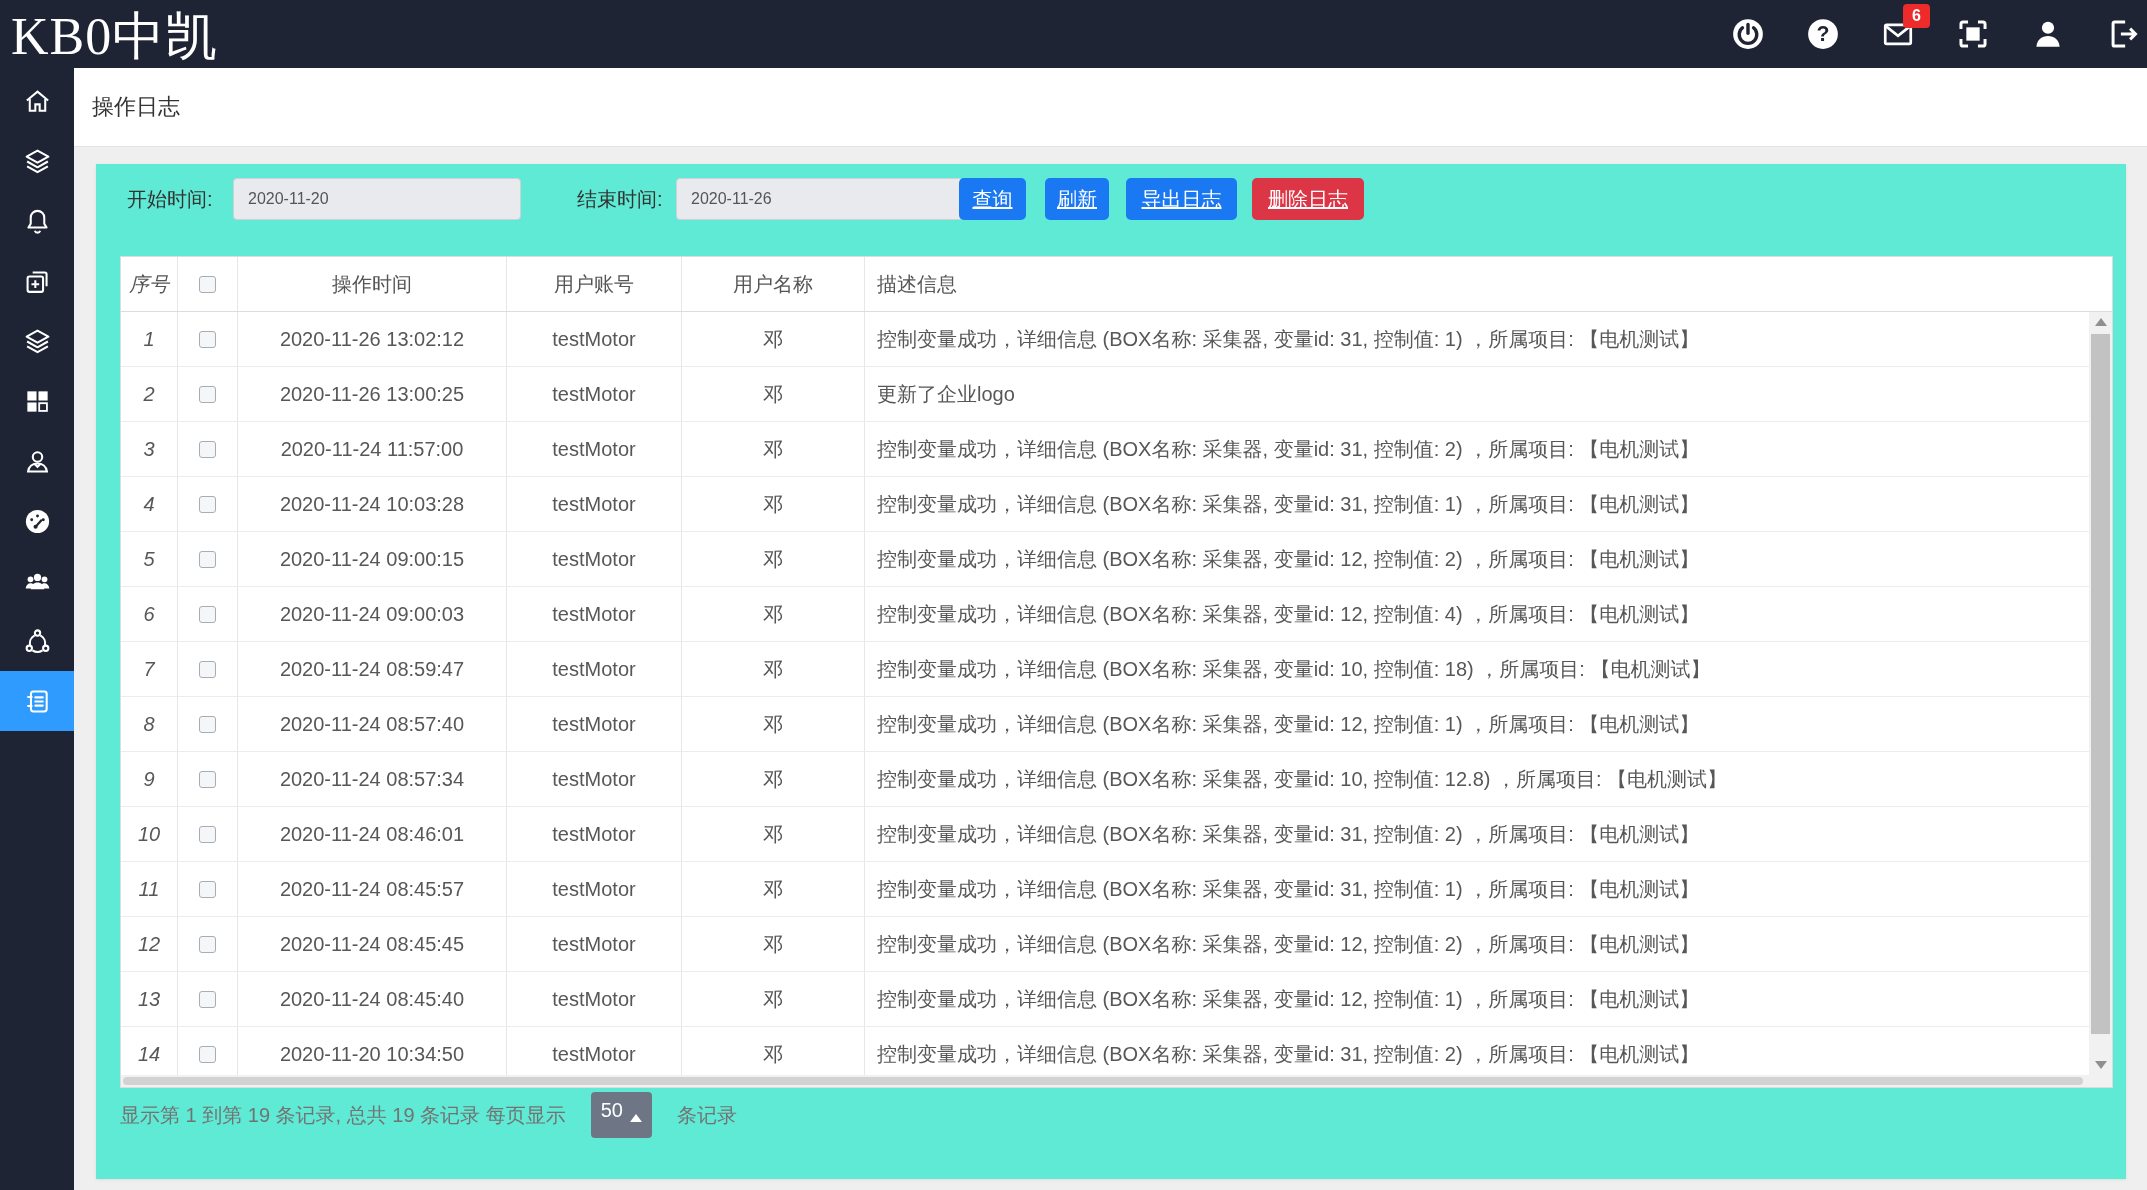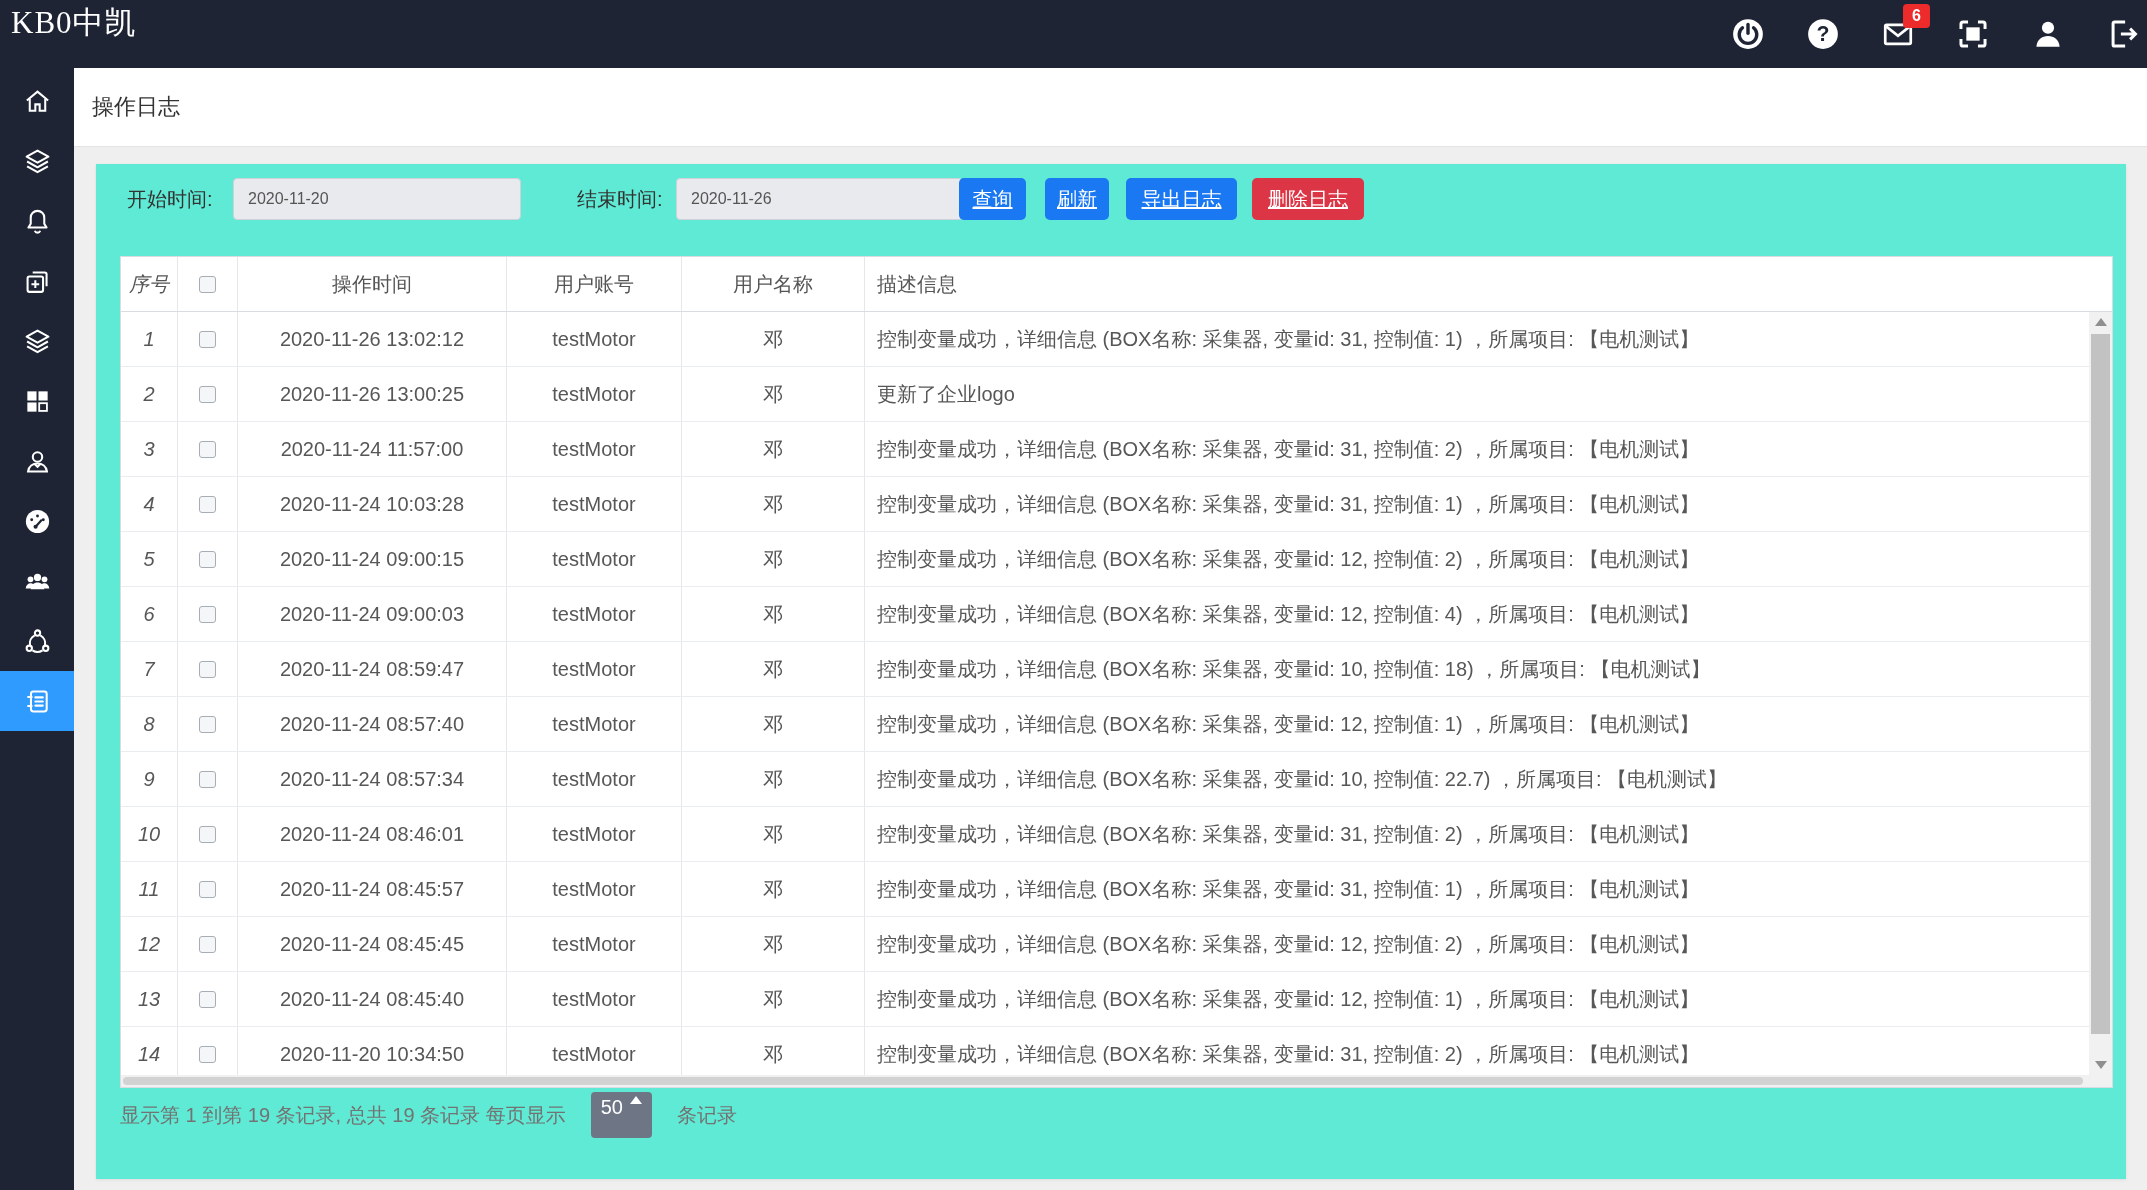--- a/index.html
+++ b/index.html
@@ -3,21 +3,21 @@
 <meta charset="utf-8">
 <style>
   * { margin:0; padding:0; box-sizing:border-box; }
   html,body { width:2147px; height:1190px; overflow:hidden;
     font-family:"Liberation Sans","DejaVu Sans",sans-serif; background:#efefef; }
 
   
   .topbar { position:absolute; left:0; top:0; width:2147px; height:68px;
     background:#1e2433; z-index:5; }
   .logo { position:absolute; left:11px; top:2px; color:#fff;
-    font-family:"Liberation Serif","DejaVu Serif",serif; font-size:31px; letter-spacing:1px; }
+    font-family:"Liberation Serif","DejaVu Serif",serif; font-size:52px; letter-spacing:1px; }
   .top-icons { position:absolute; right:5px; top:0; height:68px; display:flex;
     align-items:center; gap:41px; padding-right:2px; }
   .tico { position:relative; width:34px; height:34px; cursor:pointer; }
   .tico svg { width:34px; height:34px; display:block; }
   .badge { position:absolute; top:-13px; right:-15px; min-width:27px; height:24px;
     background:#ee2b2b; color:#fff; font-size:16px; font-weight:bold; border-radius:4px;
     display:flex; align-items:center; justify-content:center; padding:0 5px; }
 
   
   .sidebar { position:absolute; left:0; top:68px; width:74px; height:1122px;
@@ -84,22 +84,22 @@
   
   .hscroll { height:12px; background:#f1f1f1; position:relative; }
   .hthumb { position:absolute; left:2px; top:2px; height:8px; width:1960px;
     background:#d2d2d2; border-radius:4px; }
 
   
   .pgn { position:absolute; left:24px; top:928px; height:46px; display:flex;
     align-items:center; font-size:20px; color:#737373;gap:16px; }
   .pgsize { height:46px; min-width:58px; margin:0 9px; background:#6e7686;
     border:none; border-radius:4px; color:#fff; font-size:20px; display:flex;
-    align-items:flex-start; justify-content:center; gap:7px; cursor:pointer;
-    font-family:inherit; padding:4px 10px; }
+    align-items:flex-end; justify-content:center; gap:7px; cursor:pointer;
+    font-family:inherit; padding:16px 10px; }
   .caret-up { width:0; height:0; border-left:6px solid transparent;
     border-right:6px solid transparent; border-bottom:8px solid #fff; }
 </style>
 </head>
 <body>
 
 <div class="topbar">
   <div class="logo">KB0中凯</div>
   <div class="top-icons">
     <div class="tico">
@@ -342,21 +342,21 @@
             <div class="cell c-desc">控制变量成功，详细信息 (BOX名称: 采集器, 变量id: 12, 控制值: 1) ，所属项目: 【电机测试】</div>
           </div>
           <div class="trow">
             <div class="cell c-no">9</div>
             <div class="cell c-chk">
               <input type="checkbox" class="chk" style="">
             </div>
             <div class="cell c-time">2020-11-24 08:57:34</div>
             <div class="cell c-acct">testMotor</div>
             <div class="cell c-name">邓</div>
-            <div class="cell c-desc">控制变量成功，详细信息 (BOX名称: 采集器, 变量id: 10, 控制值: 22.7) ，所属项目: 【电机测试】</div>
+            <div class="cell c-desc">控制变量成功，详细信息 (BOX名称: 采集器, 变量id: 10, 控制值: 12.8) ，所属项目: 【电机测试】</div>
           </div>
           <div class="trow">
             <div class="cell c-no">10</div>
             <div class="cell c-chk">
               <input type="checkbox" class="chk" style="">
             </div>
             <div class="cell c-time">2020-11-24 08:46:01</div>
             <div class="cell c-acct">testMotor</div>
             <div class="cell c-name">邓</div>
             <div class="cell c-desc">控制变量成功，详细信息 (BOX名称: 采集器, 变量id: 31, 控制值: 2) ，所属项目: 【电机测试】</div>

